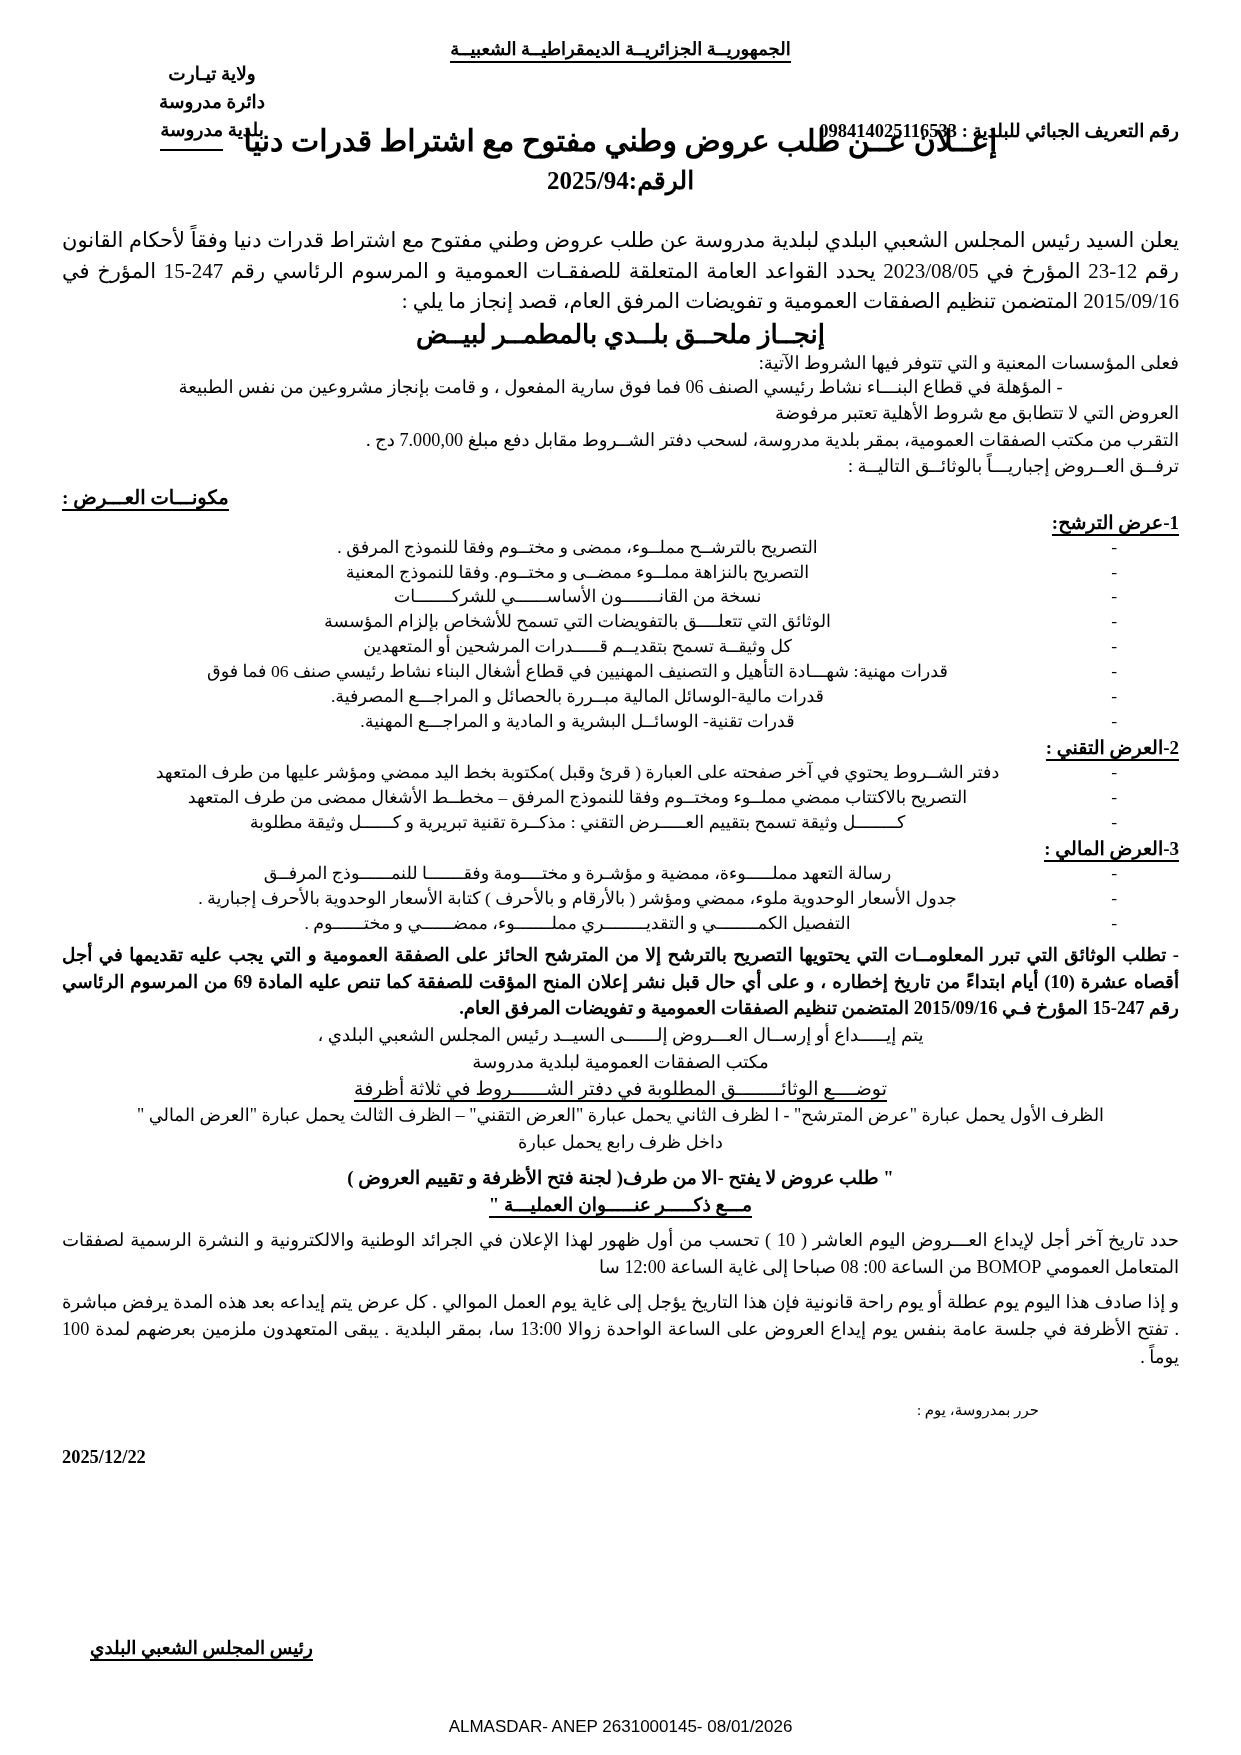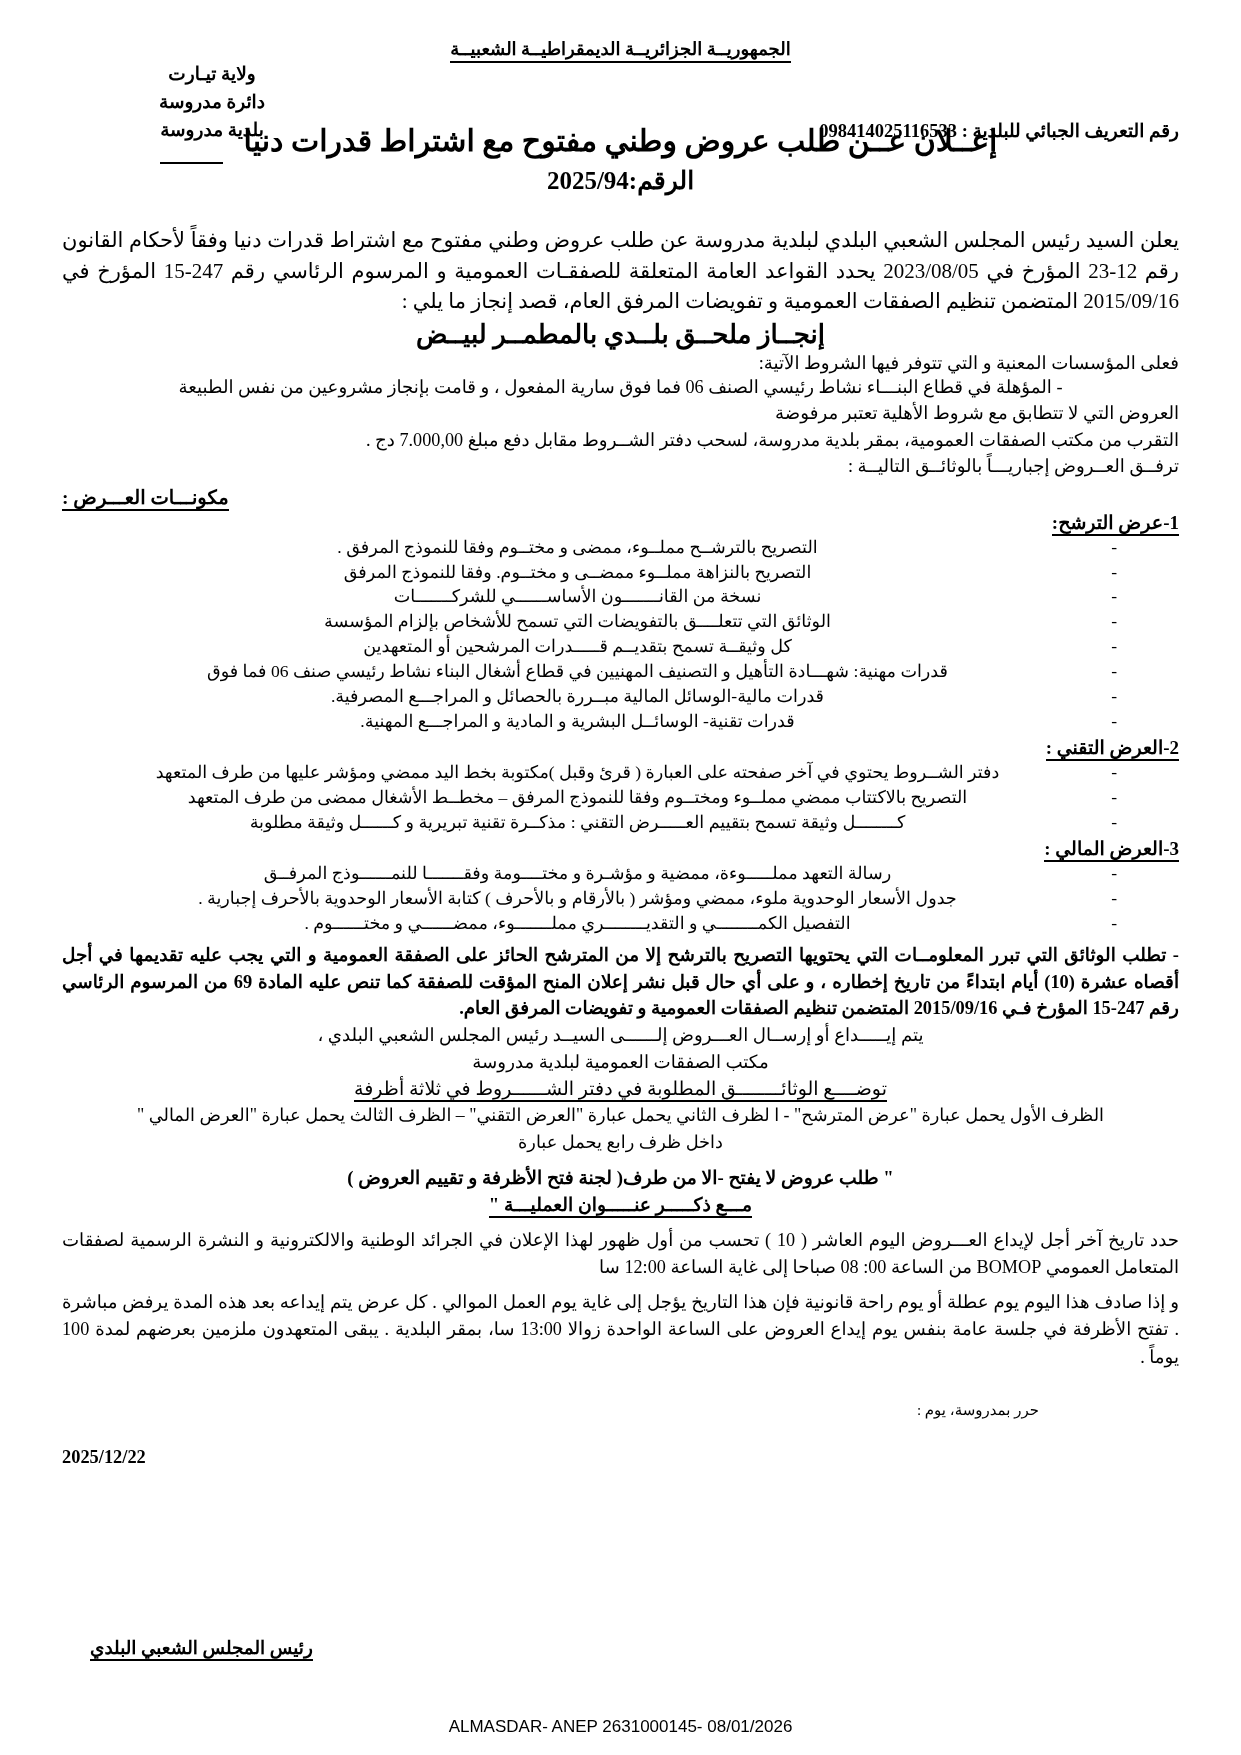--- a/index.html
+++ b/index.html
@@ -42,21 +42,21 @@
     left: 62px;
     width: 300px;
     text-align: center;
     font-weight: bold;
     font-size: 18.5px;
     line-height: 1.52;
   }
   .wilaya-block .underlined {
     display: inline-block;
     border-bottom: 2px solid #000;
-    padding-bottom: 18px;
+    padding-bottom: 5px;
   }
   .tax-line {
     position: absolute;
     top: 120px;
     right: 62px;
     font-weight: bold;
     font-size: 18.5px;
     direction: rtl;
   }
   .tax-line .num { direction: ltr; unicode-bidi: embed; }
@@ -258,21 +258,21 @@
 
   <div class="section-head">
     <span>مكونـــات العـــرض :</span>
   </div>
 
   <div class="subsection">
     <span>1-عرض الترشح:</span>
   </div>
   <ul class="dash">
     <li>التصريح بالترشــح مملــوء، ممضى و مختــوم وفقا للنموذج المرفق .</li>
-    <li>التصريح بالنزاهة مملــوء ممضــى و مختــوم. وفقا للنموذج المرفق</li>
+    <li>التصريح بالنزاهة مملــوء ممضــى و مختــوم. وفقا للنموذج المعنية</li>
     <li>نسخة من القانـــــــون الأساســــــي للشركـــــــات</li>
     <li>الوثائق التي تتعلــــق بالتفويضات التي تسمح للأشخاص بإلزام المؤسسة</li>
     <li>كل وثيقــة تسمح بتقديــم قـــــدرات المرشحين أو المتعهدين</li>
     <li>قدرات مهنية: شهـــادة التأهيل و  التصنيف المهنيين في قطاع أشغال البناء  نشاط رئيسي صنف 06 فما فوق</li>
     <li>قدرات مالية-الوسائل المالية مبــررة بالحصائل و المراجـــع المصرفية.</li>
     <li>قدرات تقنية- الوسائــل البشرية و المادية و المراجـــع المهنية.</li>
   </ul>
 
   <div class="subsection">
     <span>2-العرض التقني :</span>

